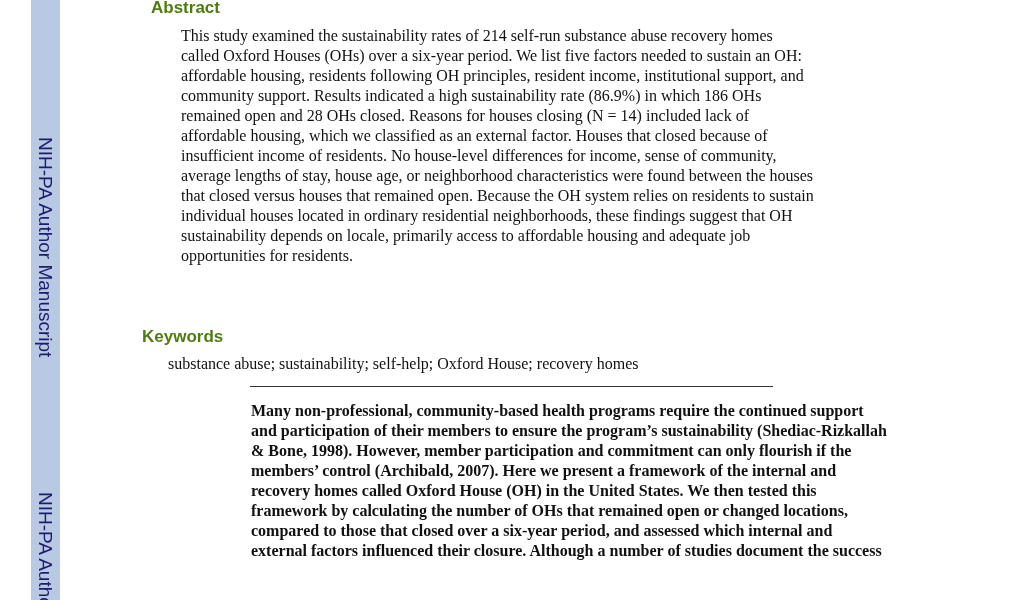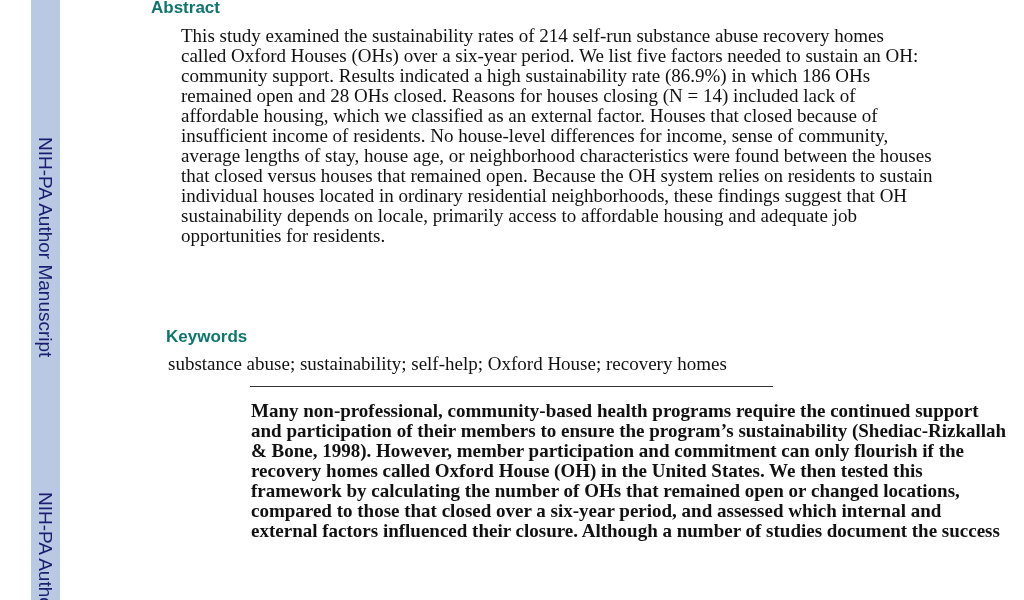--- a/index.html
+++ b/index.html
@@ -31,31 +31,31 @@
       line-height: 1;
     }
     .sidebar-label.mid { top: 137px; left: 55px; }
     .sidebar-label.bot { top: 492px; left: 55px; }
 
     .heading {
       position: absolute;
       font-family: "Liberation Sans", sans-serif;
       font-weight: bold;
       font-size: 17px;
-      color: #0f766e;
+      color: #4d7c0f;
       margin: 0;
       line-height: 1;
     }
     .heading.abstract { left: 151px; top: -1px; }
-    .heading.keywords { left: 166px; top: 328px; }
+    .heading.keywords { left: 142px; top: 328px; }
 
     .para {
       position: absolute;
       font-family: "Liberation Serif", serif;
-      font-size: 19px;
+      font-size: 16px;
       line-height: 20px;
       color: #111;
       margin: 0;
     }
     .para .line { display: block; white-space: nowrap; }
     .abstract-body { left: 181px; top: 26px; }
     .keywords-body { left: 168px; top: 354px; }
     .intro-body { left: 251px; top: 401px; font-weight: bold; }
 
     .divider {
@@ -72,37 +72,39 @@
 
 <div class="sidebar"></div>
 
 <div class="sidebar-label mid">NIH-PA Author Manuscript</div>
 <div class="sidebar-label bot">NIH-PA Author Manuscript</div>
 
 <h2 class="heading abstract">Abstract</h2>
 <div class="para abstract-body">
   <span class="line">This study examined the sustainability rates of 214 self-run substance abuse recovery homes</span>
   <span class="line">called Oxford Houses (OHs) over a six-year period. We list five factors needed to sustain an OH:</span>
+  <span class="line">affordable housing, residents following OH principles, resident income, institutional support, and</span>
   <span class="line">community support. Results indicated a high sustainability rate (86.9%) in which 186 OHs</span>
   <span class="line">remained open and 28 OHs closed. Reasons for houses closing (N = 14) included lack of</span>
   <span class="line">affordable housing, which we classified as an external factor. Houses that closed because of</span>
   <span class="line">insufficient income of residents. No house-level differences for income, sense of community,</span>
   <span class="line">average lengths of stay, house age, or neighborhood characteristics were found between the houses</span>
   <span class="line">that closed versus houses that remained open. Because the OH system relies on residents to sustain</span>
   <span class="line">individual houses located in ordinary residential neighborhoods, these findings suggest that OH</span>
   <span class="line">sustainability depends on locale, primarily access to affordable housing and adequate job</span>
   <span class="line">opportunities for residents.</span>
 </div>
 
 <h2 class="heading keywords">Keywords</h2>
 <div class="para keywords-body">substance abuse; sustainability; self-help; Oxford House; recovery homes</div>
 
 <div class="divider"></div>
 
 <div class="para intro-body">
   <span class="line">Many non-professional, community-based health programs require the continued support</span>
   <span class="line">and participation of their members to ensure the program’s sustainability (Shediac-Rizkallah</span>
   <span class="line">&amp; Bone, 1998). However, member participation and commitment can only flourish if the</span>
+  <span class="line">members’ control (Archibald, 2007). Here we present a framework of the internal and</span>
   <span class="line">recovery homes called Oxford House (OH) in the United States. We then tested this</span>
   <span class="line">framework by calculating the number of OHs that remained open or changed locations,</span>
   <span class="line">compared to those that closed over a six-year period, and assessed which internal and</span>
   <span class="line">external factors influenced their closure. Although a number of studies document the success</span>
 </div>
 
 </body></html>

